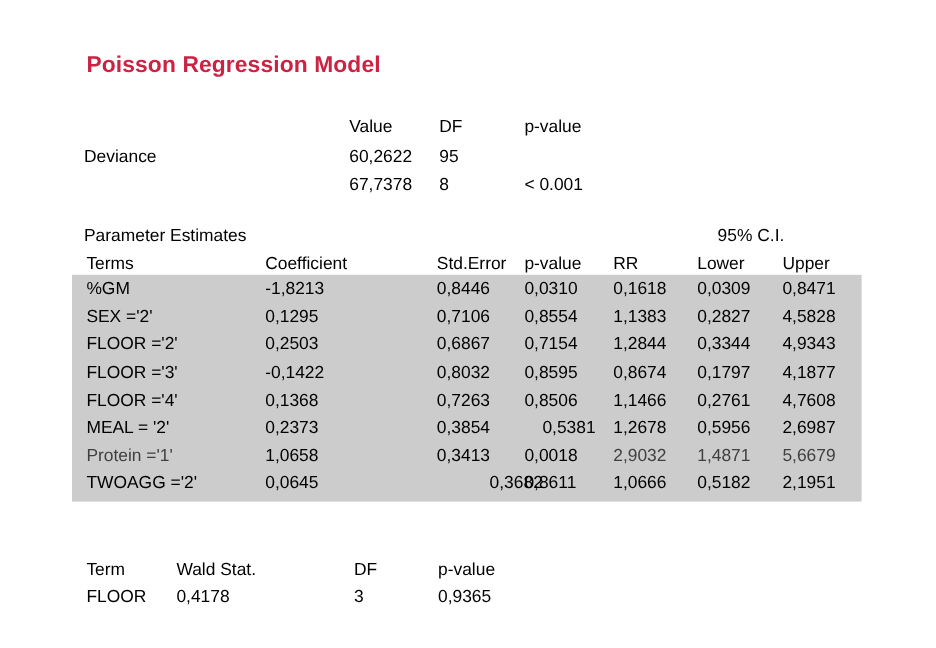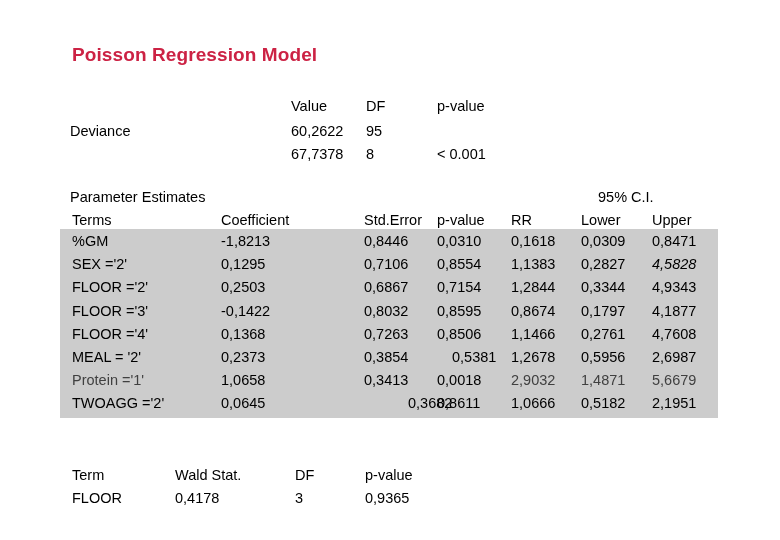--- a/index.html
+++ b/index.html
@@ -87,21 +87,21 @@
   .pe-col-se     { left: 364px; }
   .pe-col-p      { left: 437px; }
   .pe-col-rr     { left: 511px; }
   .pe-col-low    { left: 581px; }
   .pe-col-up     { left: 652px; }
 
   .pe-head       { top: 213px; }
 
   
   .w-col-term    { left: 72px; }
-  .w-col-stat    { left: 147px; margin-left: 28px; }
+  .w-col-stat    { left: 147px; }
   .w-col-df      { left: 295px; }
   .w-col-p       { left: 365px; }
 
   .w-head        { top: 468px; }
   .w-row-0       { top: 491px; }
 </style>
 </head>
 <body>
 
 <div class="page">
@@ -142,21 +142,21 @@
       <div class="cell pe-col-p" style="top: 234px;">0,0310</div>
       <div class="cell pe-col-rr" style="top: 234px;">0,1618</div>
       <div class="cell pe-col-low" style="top: 234px;">0,0309</div>
       <div class="cell pe-col-up" style="top: 234px;">0,8471</div>
       <div class="cell pe-col-term" style="top: 257.2px;">SEX ='2'</div>
       <div class="cell pe-col-coef" style="top: 257.2px;">0,1295</div>
       <div class="cell pe-col-se" style="top: 257.2px;">0,7106</div>
       <div class="cell pe-col-p" style="top: 257.2px;">0,8554</div>
       <div class="cell pe-col-rr" style="top: 257.2px;">1,1383</div>
       <div class="cell pe-col-low" style="top: 257.2px;">0,2827</div>
-      <div class="cell pe-col-up" style="top: 257.2px; font-style: italic;">4,5828</div>
+      <div class="cell pe-col-up" style="top: 257.2px;">4,5828</div>
       <div class="cell pe-col-term" style="top: 280.4px;">FLOOR ='2'</div>
       <div class="cell pe-col-coef" style="top: 280.4px;">0,2503</div>
       <div class="cell pe-col-se" style="top: 280.4px;">0,6867</div>
       <div class="cell pe-col-p" style="top: 280.4px;">0,7154</div>
       <div class="cell pe-col-rr" style="top: 280.4px;">1,2844</div>
       <div class="cell pe-col-low" style="top: 280.4px;">0,3344</div>
       <div class="cell pe-col-up" style="top: 280.4px;">4,9343</div>
       <div class="cell pe-col-term" style="top: 303.6px;">FLOOR ='3'</div>
       <div class="cell pe-col-coef" style="top: 303.6px;">-0,1422</div>
       <div class="cell pe-col-se" style="top: 303.6px;">0,8032</div>

